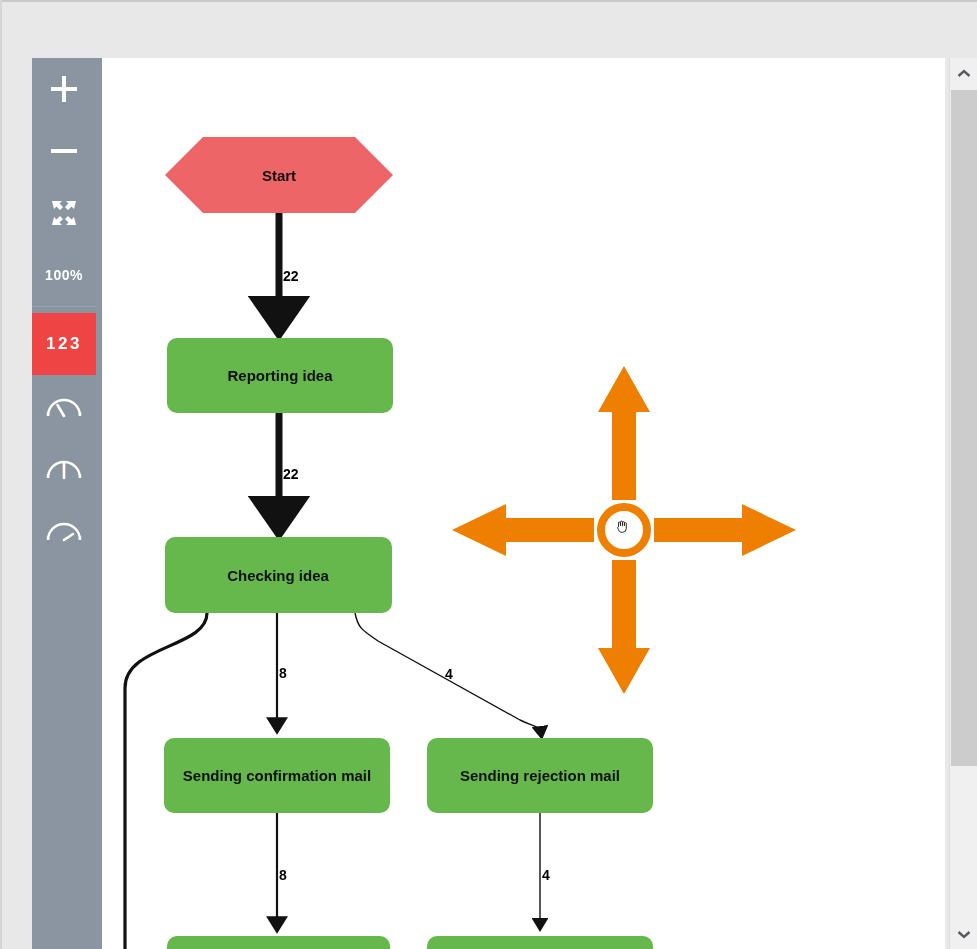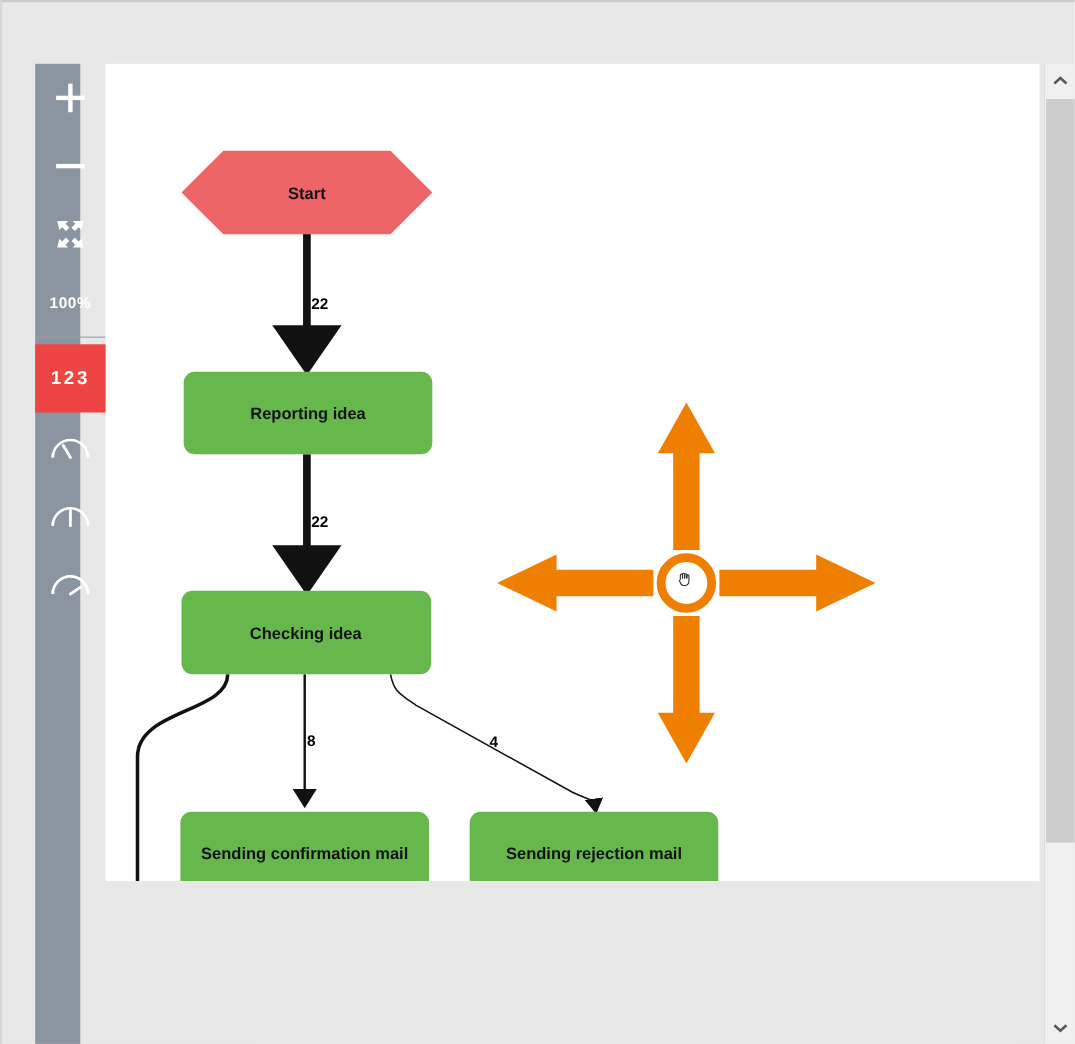--- a/index.html
+++ b/index.html
@@ -29,35 +29,35 @@
     position: absolute; left: 0; top: 0; width: 2px; height: 949px;
     background: #d6d6d6;
   }
 
   
   #canvas-area {
     position: absolute;
     left: 96px;
     top: 58px;
     width: 849px;
-    height: 743px;
+    height: 891px;
     background: #ffffff;
     overflow: hidden;
   }
   #diagram-svg {
     position: absolute;
     left: 0; top: 0;
   }
 
   
   #zoom-toolbar {
     position: absolute;
     left: 32px;
     top: 58px;
-    width: 41px;
+    width: 70px;
     height: 891px;
     background: #8b95a1;
     text-align: center;
   }
   .tool-btn {
     width: 64px;
     height: 62px;
     display: flex;
     align-items: center;
     justify-content: center;

